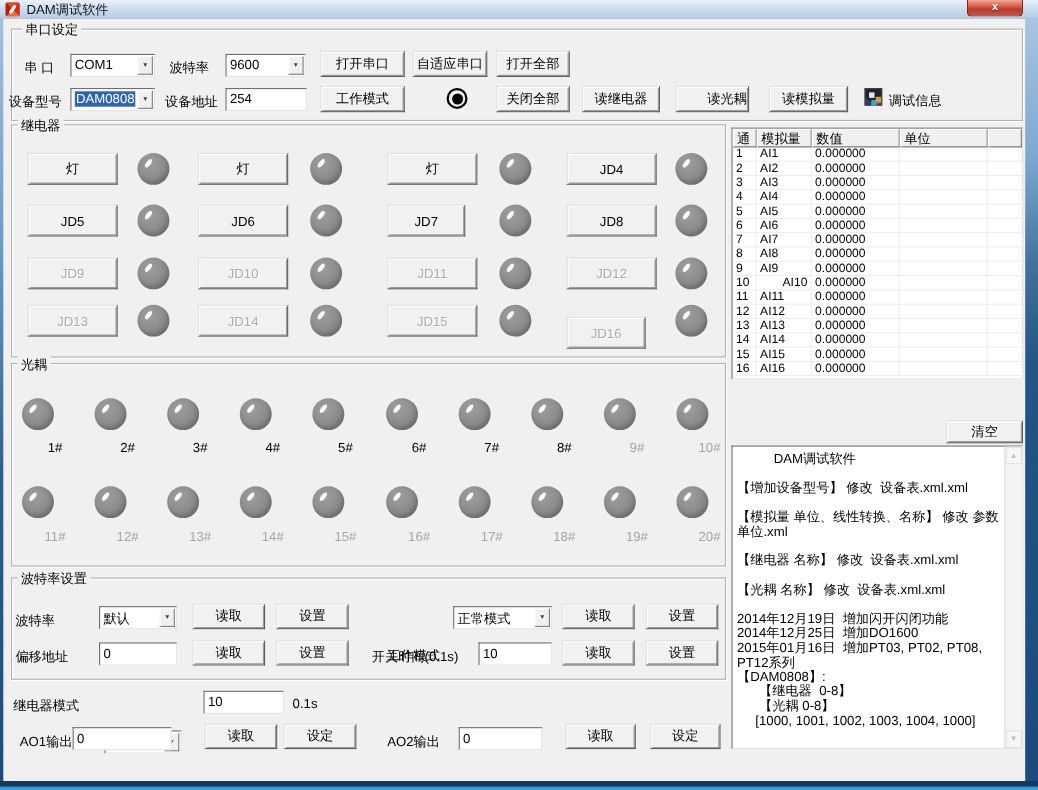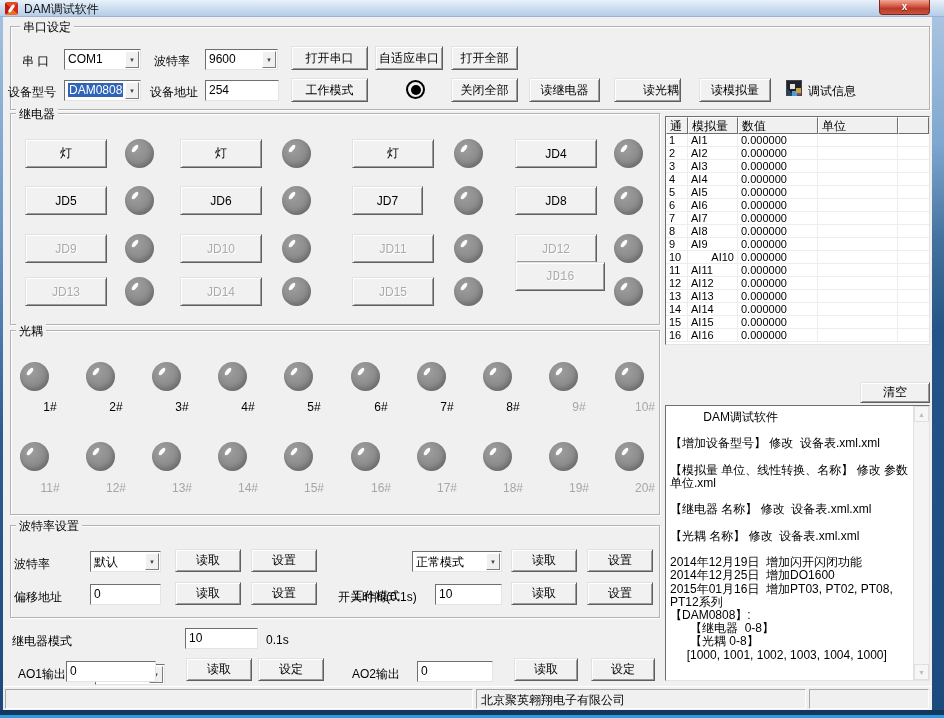--- a/index.html
+++ b/index.html
@@ -322,31 +322,20 @@
   <span class="lbl" style="left:18px;top:666px;">AO1输出</span>
   <div class="field" style="left:66px;top:661px;width:90px;height:21px;">0</div>
   <div class="win-btn" style="left:186px;top:658px;width:66px;height:23px;">读取</div>
   <div class="win-btn" style="left:258px;top:658px;width:66px;height:23px;">设定</div>
 
   <span class="lbl" style="left:352px;top:666px;">AO2输出</span>
   <div class="field" style="left:417px;top:661px;width:76px;height:21px;">0</div>
   <div class="win-btn" style="left:514px;top:658px;width:64px;height:23px;">读取</div>
   <div class="win-btn" style="left:591px;top:658px;width:64px;height:23px;">设定</div>
 
-  <div id="status-bar">
-    <div class="panel" style="left:2px;width:468px;">
-        <span></span>
-      </div>
-    <div class="panel" style="left:473px;width:330px;">
-      <span>北京聚英翱翔电子有限公司</span>
-    </div>
-    <div class="panel" style="left:806px;width:120px;">
-        <span></span>
-      </div>
-  </div>
 
   <div id="bottom-strip"></div>
 <div class="win-btn" style="left: 25px; top: 139px; width: 82px; height: 29px;">灯</div>
     <div class="ball" style="left: 125px; top: 139px;"></div>
     <div class="win-btn" style="left: 180px; top: 139px; width: 82px; height: 29px;">灯</div>
     <div class="ball" style="left: 282px; top: 139px;"></div>
     <div class="win-btn" style="left: 352px; top: 139px; width: 82px; height: 29px;">灯</div>
     <div class="ball" style="left: 454px; top: 139px;"></div>
     <div class="win-btn" style="left: 515px; top: 139px; width: 82px; height: 29px;">JD4</div>
     <div class="ball" style="left: 614px; top: 139px;"></div>
@@ -365,21 +354,21 @@
     <div class="win-btn disabled" style="left: 352px; top: 234px; width: 82px; height: 29px;">JD11</div>
     <div class="ball" style="left: 454px; top: 234px;"></div>
     <div class="win-btn disabled" style="left: 515px; top: 234px; width: 82px; height: 29px;">JD12</div>
     <div class="ball" style="left: 614px; top: 234px;"></div>
     <div class="win-btn disabled" style="left: 25px; top: 277px; width: 82px; height: 29px;">JD13</div>
     <div class="ball" style="left: 125px; top: 277px;"></div>
     <div class="win-btn disabled" style="left: 180px; top: 277px; width: 82px; height: 29px;">JD14</div>
     <div class="ball" style="left: 282px; top: 277px;"></div>
     <div class="win-btn disabled" style="left: 352px; top: 277px; width: 82px; height: 29px;">JD15</div>
     <div class="ball" style="left: 454px; top: 277px;"></div>
-    <div class="win-btn disabled" style="left: 515px; top: 262px; width: 90px; height: 29px; font-family: Liberation Mono, monospace;">JD16</div>
+    <div class="win-btn disabled" style="left: 515px; top: 288px; width: 72px; height: 29px;">JD16</div>
     <div class="ball" style="left: 614px; top: 277px;"></div>
     <div class="ball" style="left: 20px; top: 362px;"></div>
     <div class="lbl" style="left: 27px; top: 400px; width: 46px; text-align: center;">1#</div>
     <div class="ball" style="left: 86px; top: 362px;"></div>
     <div class="lbl" style="left: 93px; top: 400px; width: 46px; text-align: center;">2#</div>
     <div class="ball" style="left: 152px; top: 362px;"></div>
     <div class="lbl" style="left: 159px; top: 400px; width: 46px; text-align: center;">3#</div>
     <div class="ball" style="left: 218px; top: 362px;"></div>
     <div class="lbl" style="left: 225px; top: 400px; width: 46px; text-align: center;">4#</div>
     <div class="ball" style="left: 284px; top: 362px;"></div>

